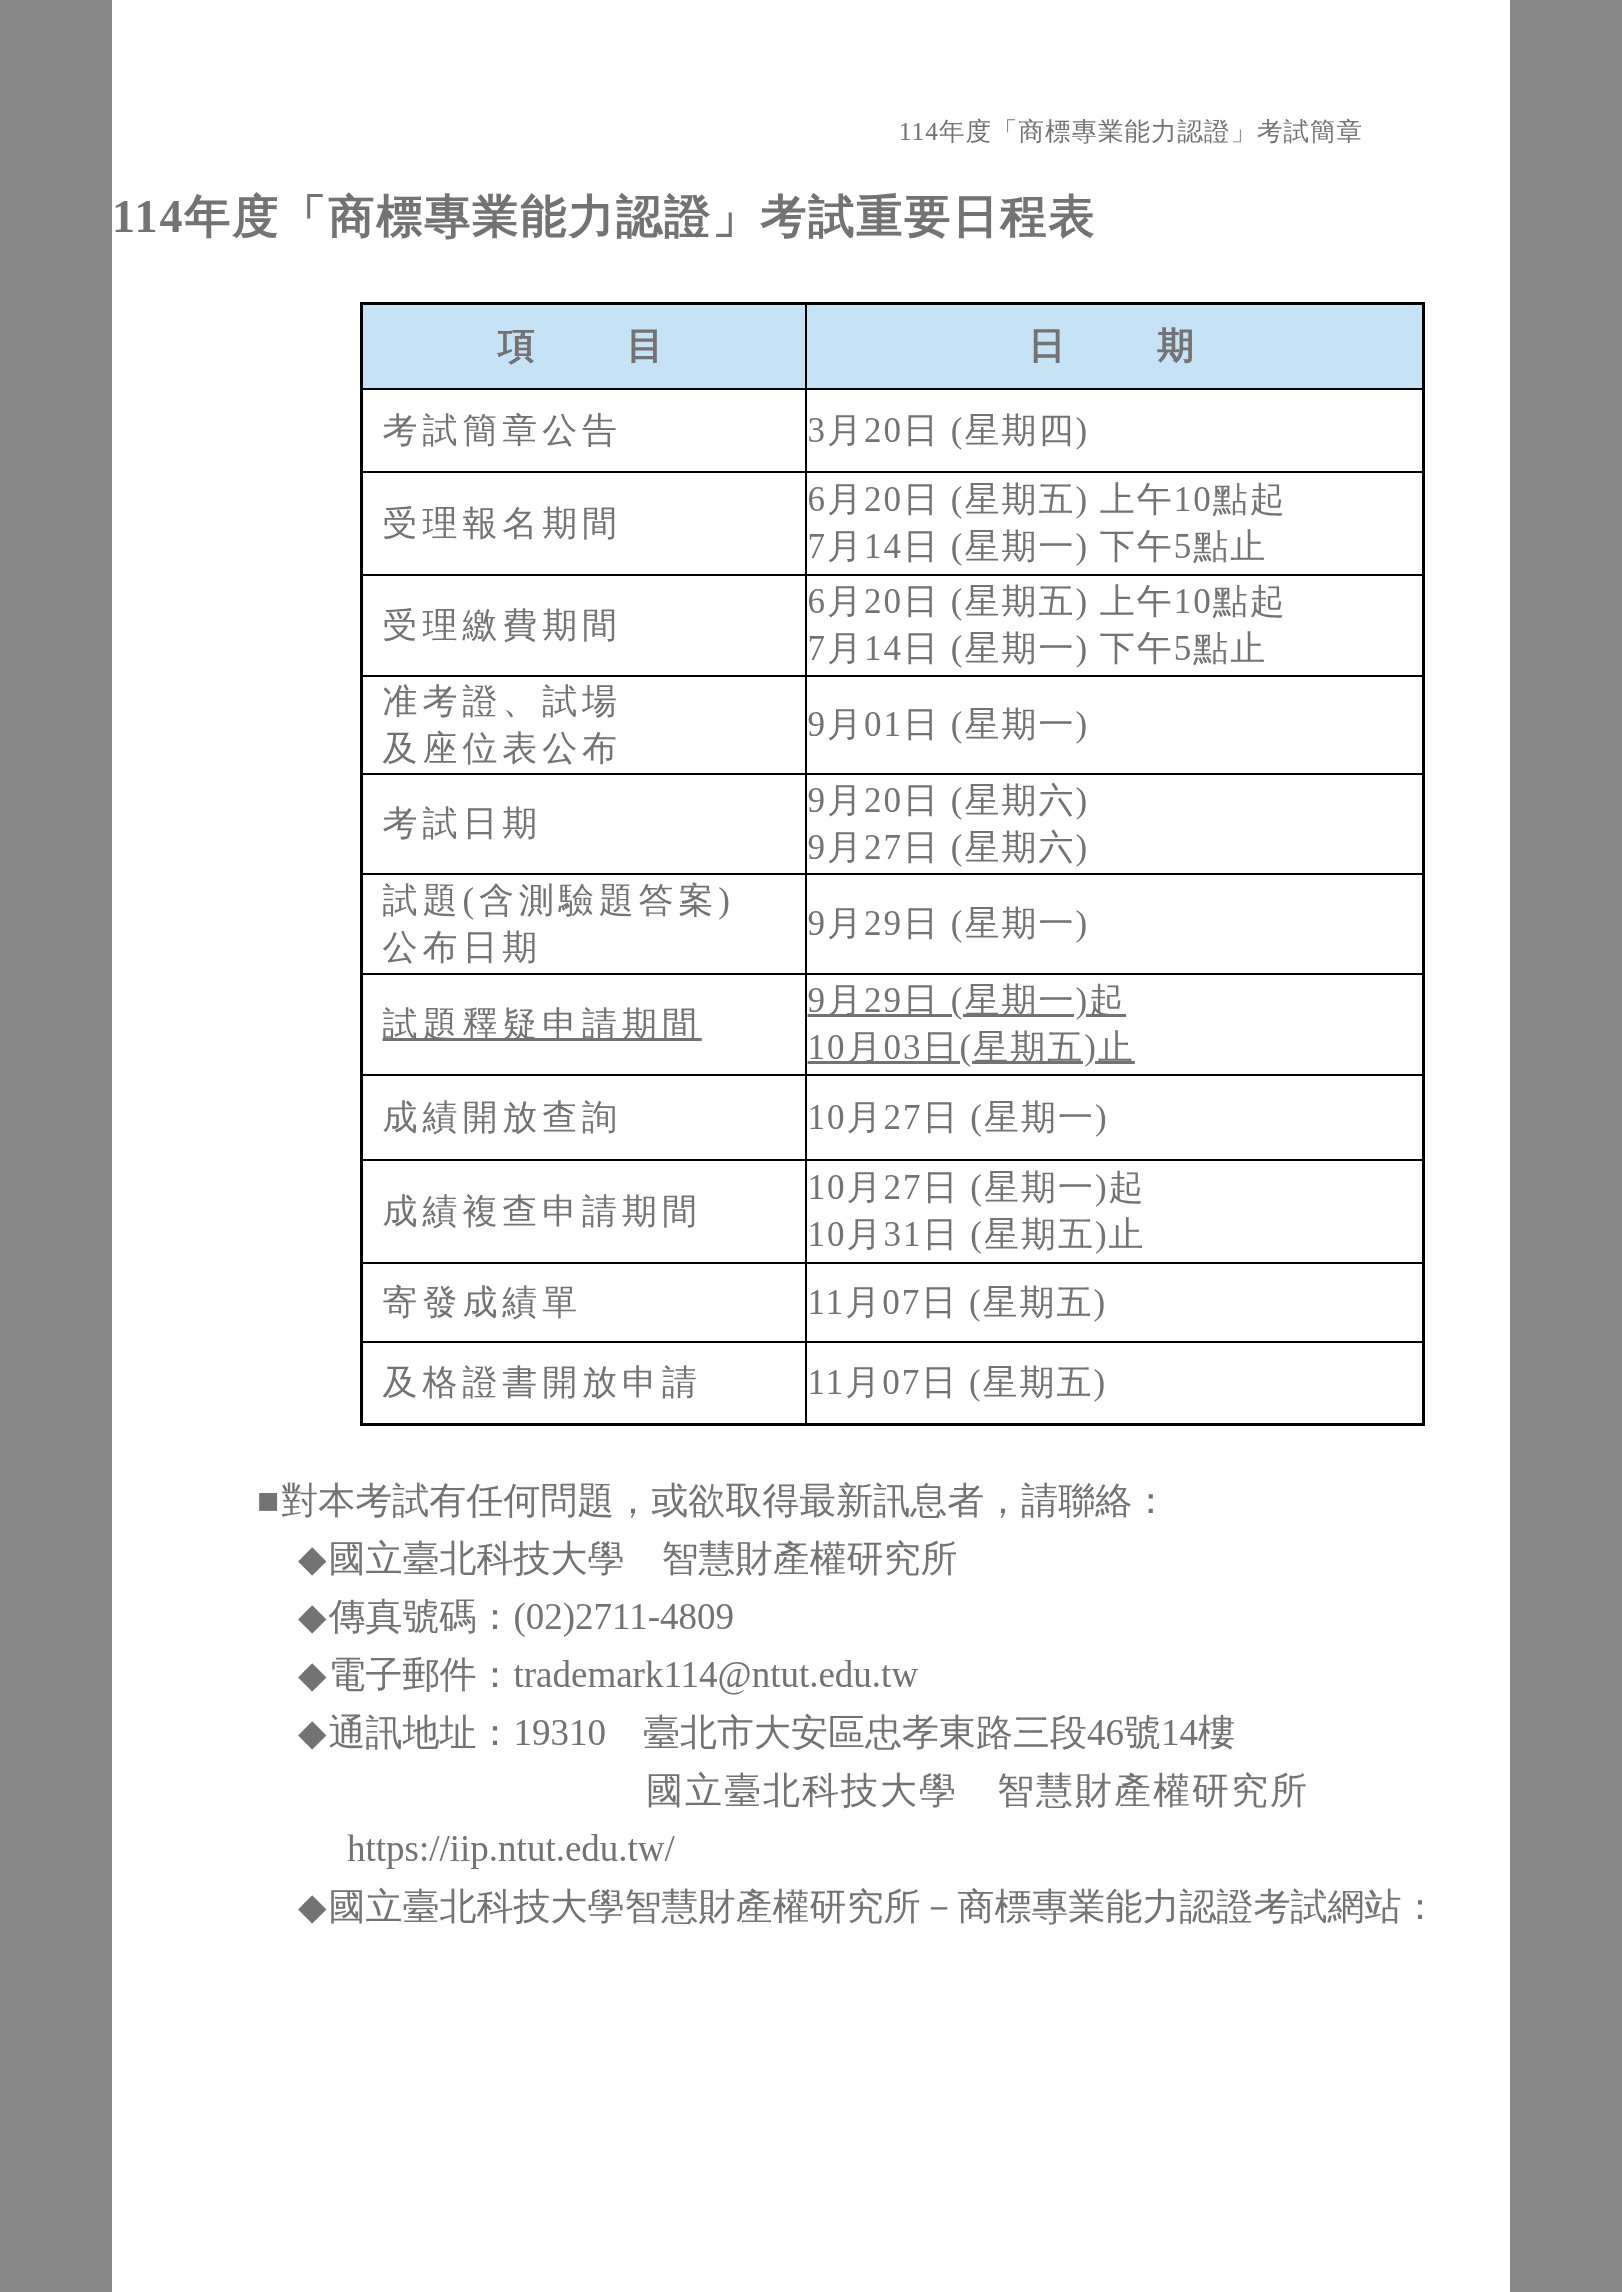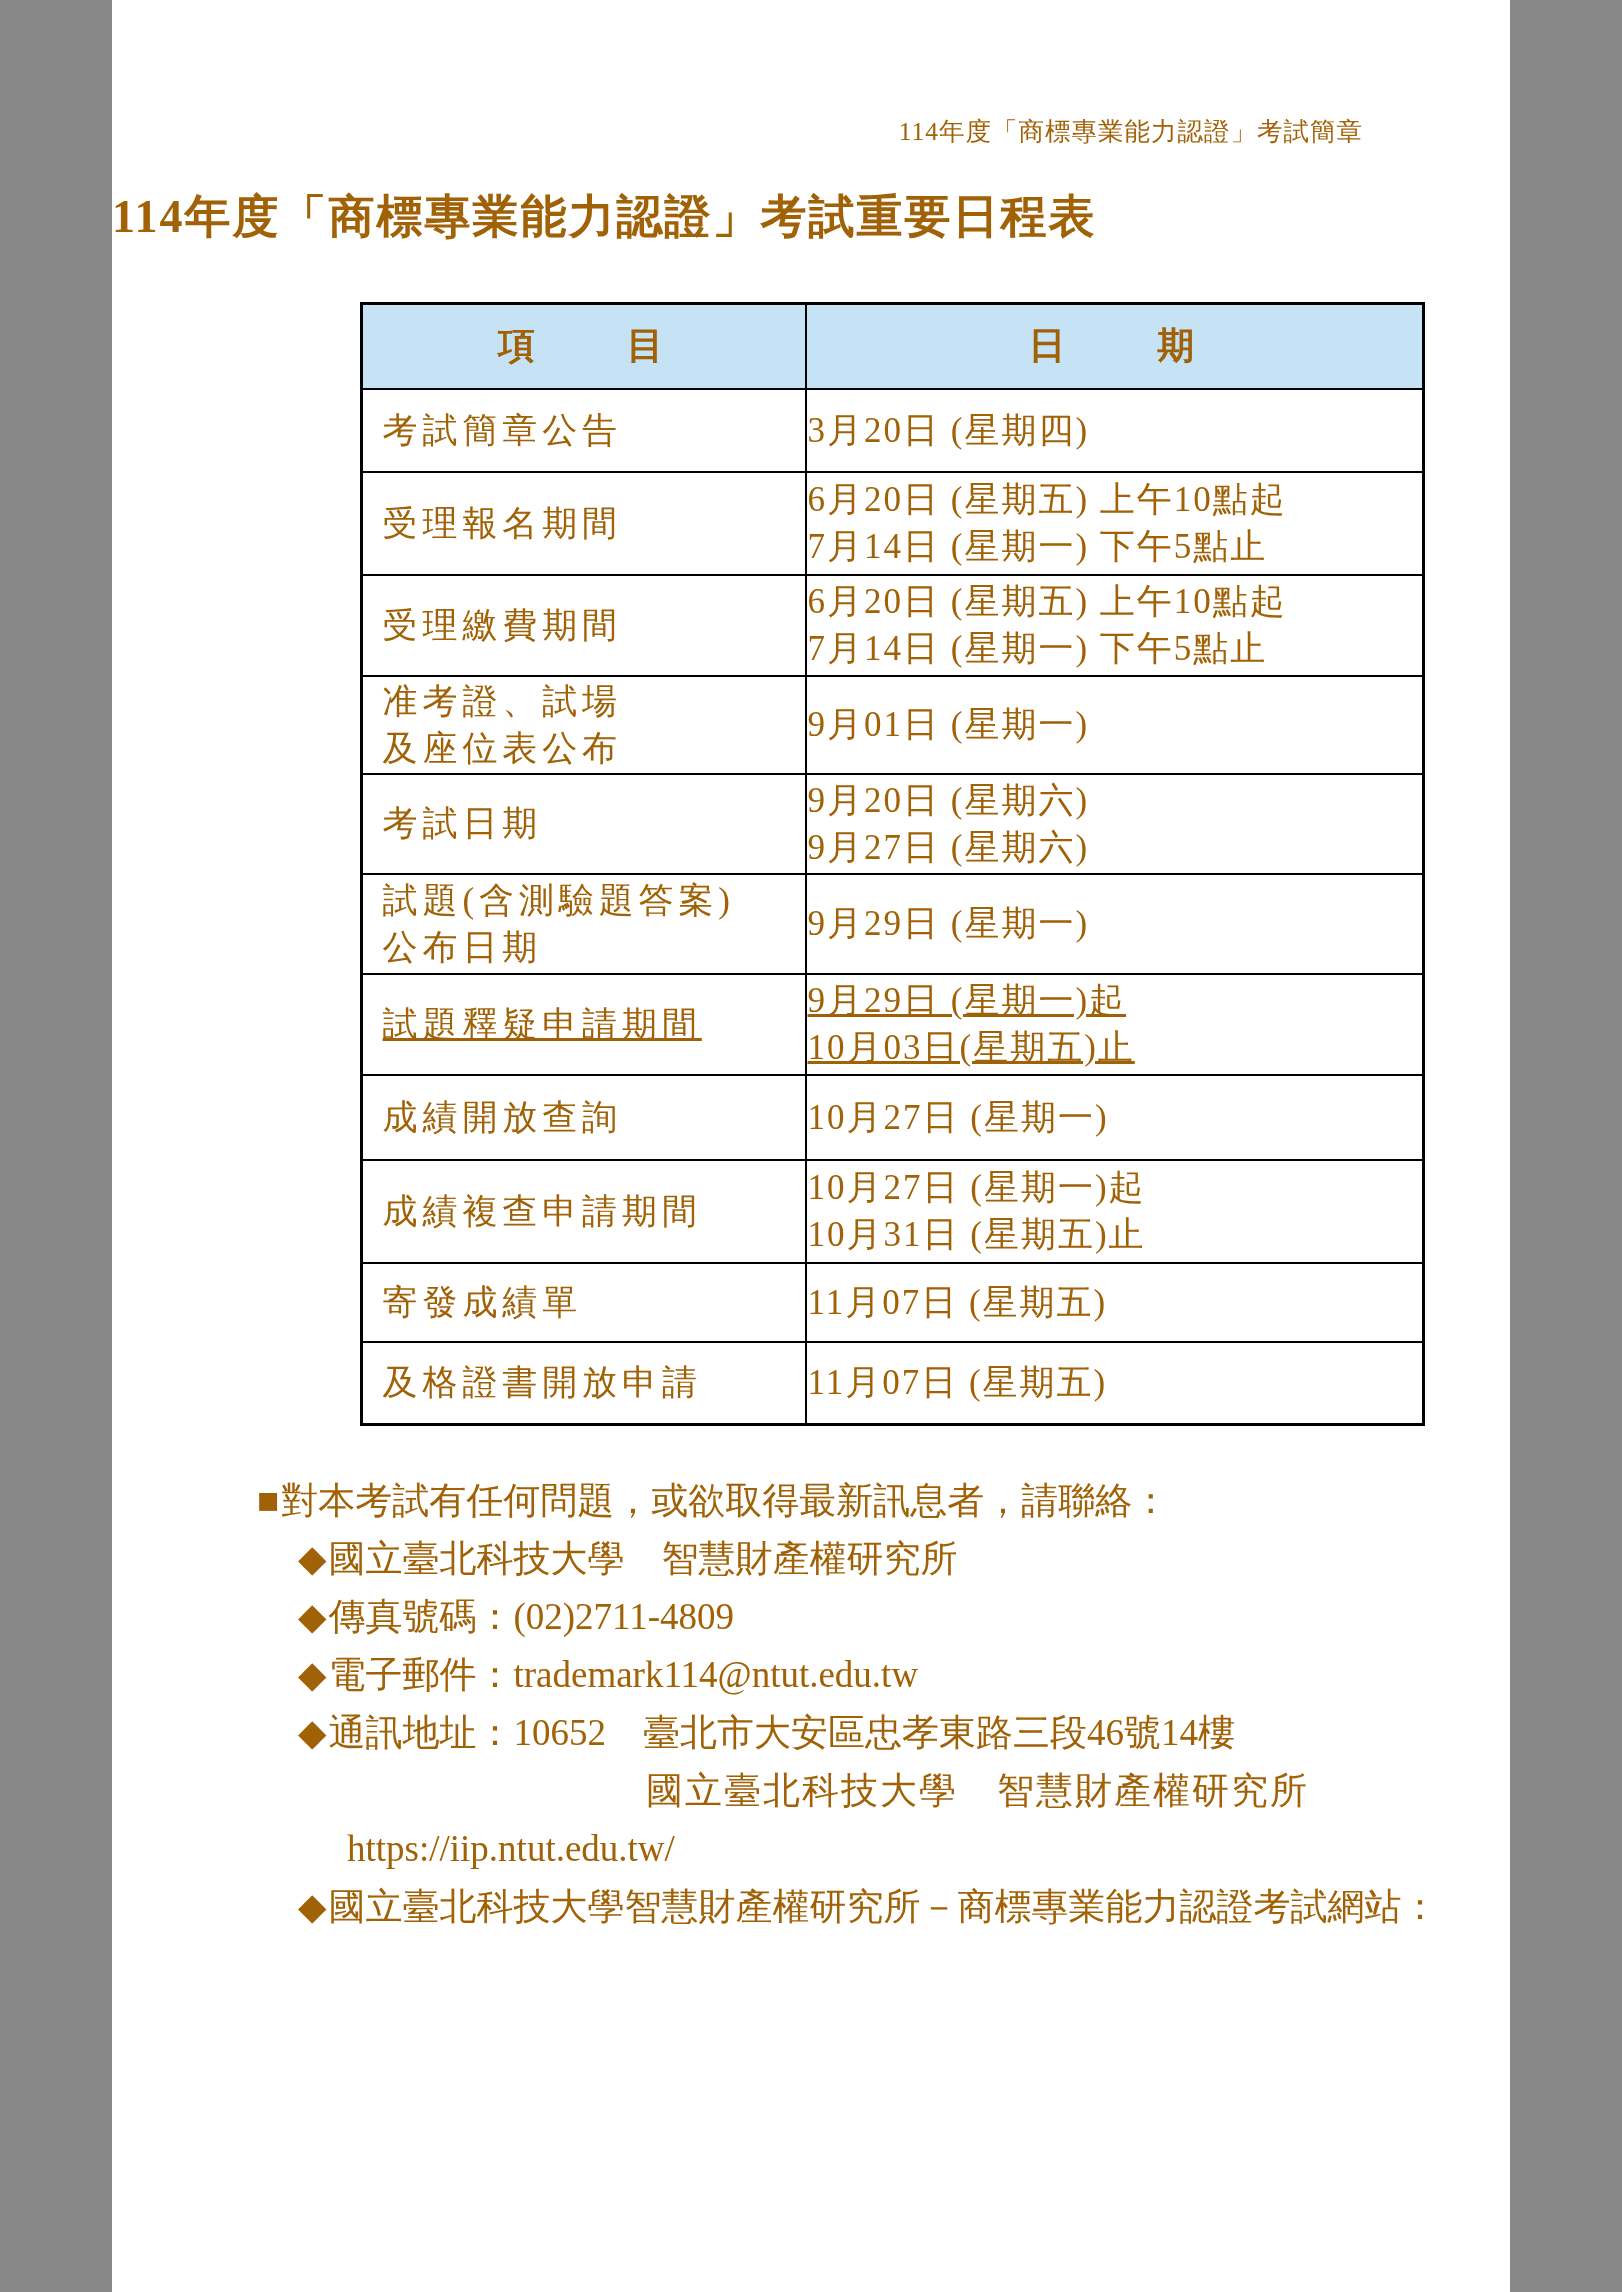--- a/index.html
+++ b/index.html
@@ -1,21 +1,21 @@
 <!DOCTYPE html>
 <html><head>
 <meta charset="utf-8">
 <style>
   html,body { margin:0; padding:0; background:#888; }
   .page {
     position:relative;
     width:1398px; height:2293px;
     margin:0 auto;
     background:#ffffff;
-    color:#a16207;
+    color:#737373;
     font-family:"Liberation Serif","DejaVu Serif",serif;
     overflow:hidden;
   }
   .running-header {
     position:absolute;
     top:114px; right:147px;
     font-size:25.5px;
     letter-spacing:1px;
     white-space:nowrap;
   }
@@ -187,21 +187,21 @@
         </tr>
       </tbody>
   </table>
 
   <div class="contact">
     <div id="contact-list">
         <div class="c-line intro"><span class="bullet">■</span><span>對本考試有任何問題，或欲取得最新訊息者，請聯絡：</span></div>
         <div class="c-line bullet-item"><span class="bullet">◆</span><span>國立臺北科技大學　智慧財產權研究所</span></div>
         <div class="c-line bullet-item"><span class="bullet">◆</span><span>傳真號碼：(02)2711-4809</span></div>
         <div class="c-line bullet-item"><span class="bullet">◆</span><span>電子郵件：trademark114@ntut.edu.tw</span></div>
-        <div class="c-line bullet-item"><span class="bullet">◆</span><span>通訊地址：10652　臺北市大安區忠孝東路三段46號14樓</span></div>
+        <div class="c-line bullet-item"><span class="bullet">◆</span><span>通訊地址：19310　臺北市大安區忠孝東路三段46號14樓</span></div>
         <div class="c-line cont-deep"><span>國立臺北科技大學　智慧財產權研究所</span></div>
         <div class="c-line cont"><span>https://iip.ntut.edu.tw/</span></div>
         <div class="c-line bullet-item"><span class="bullet">◆</span><span>國立臺北科技大學智慧財產權研究所－商標專業能力認證考試網站：</span></div>
       </div>
   </div>
 
 </div>
 
 
 </body></html>

